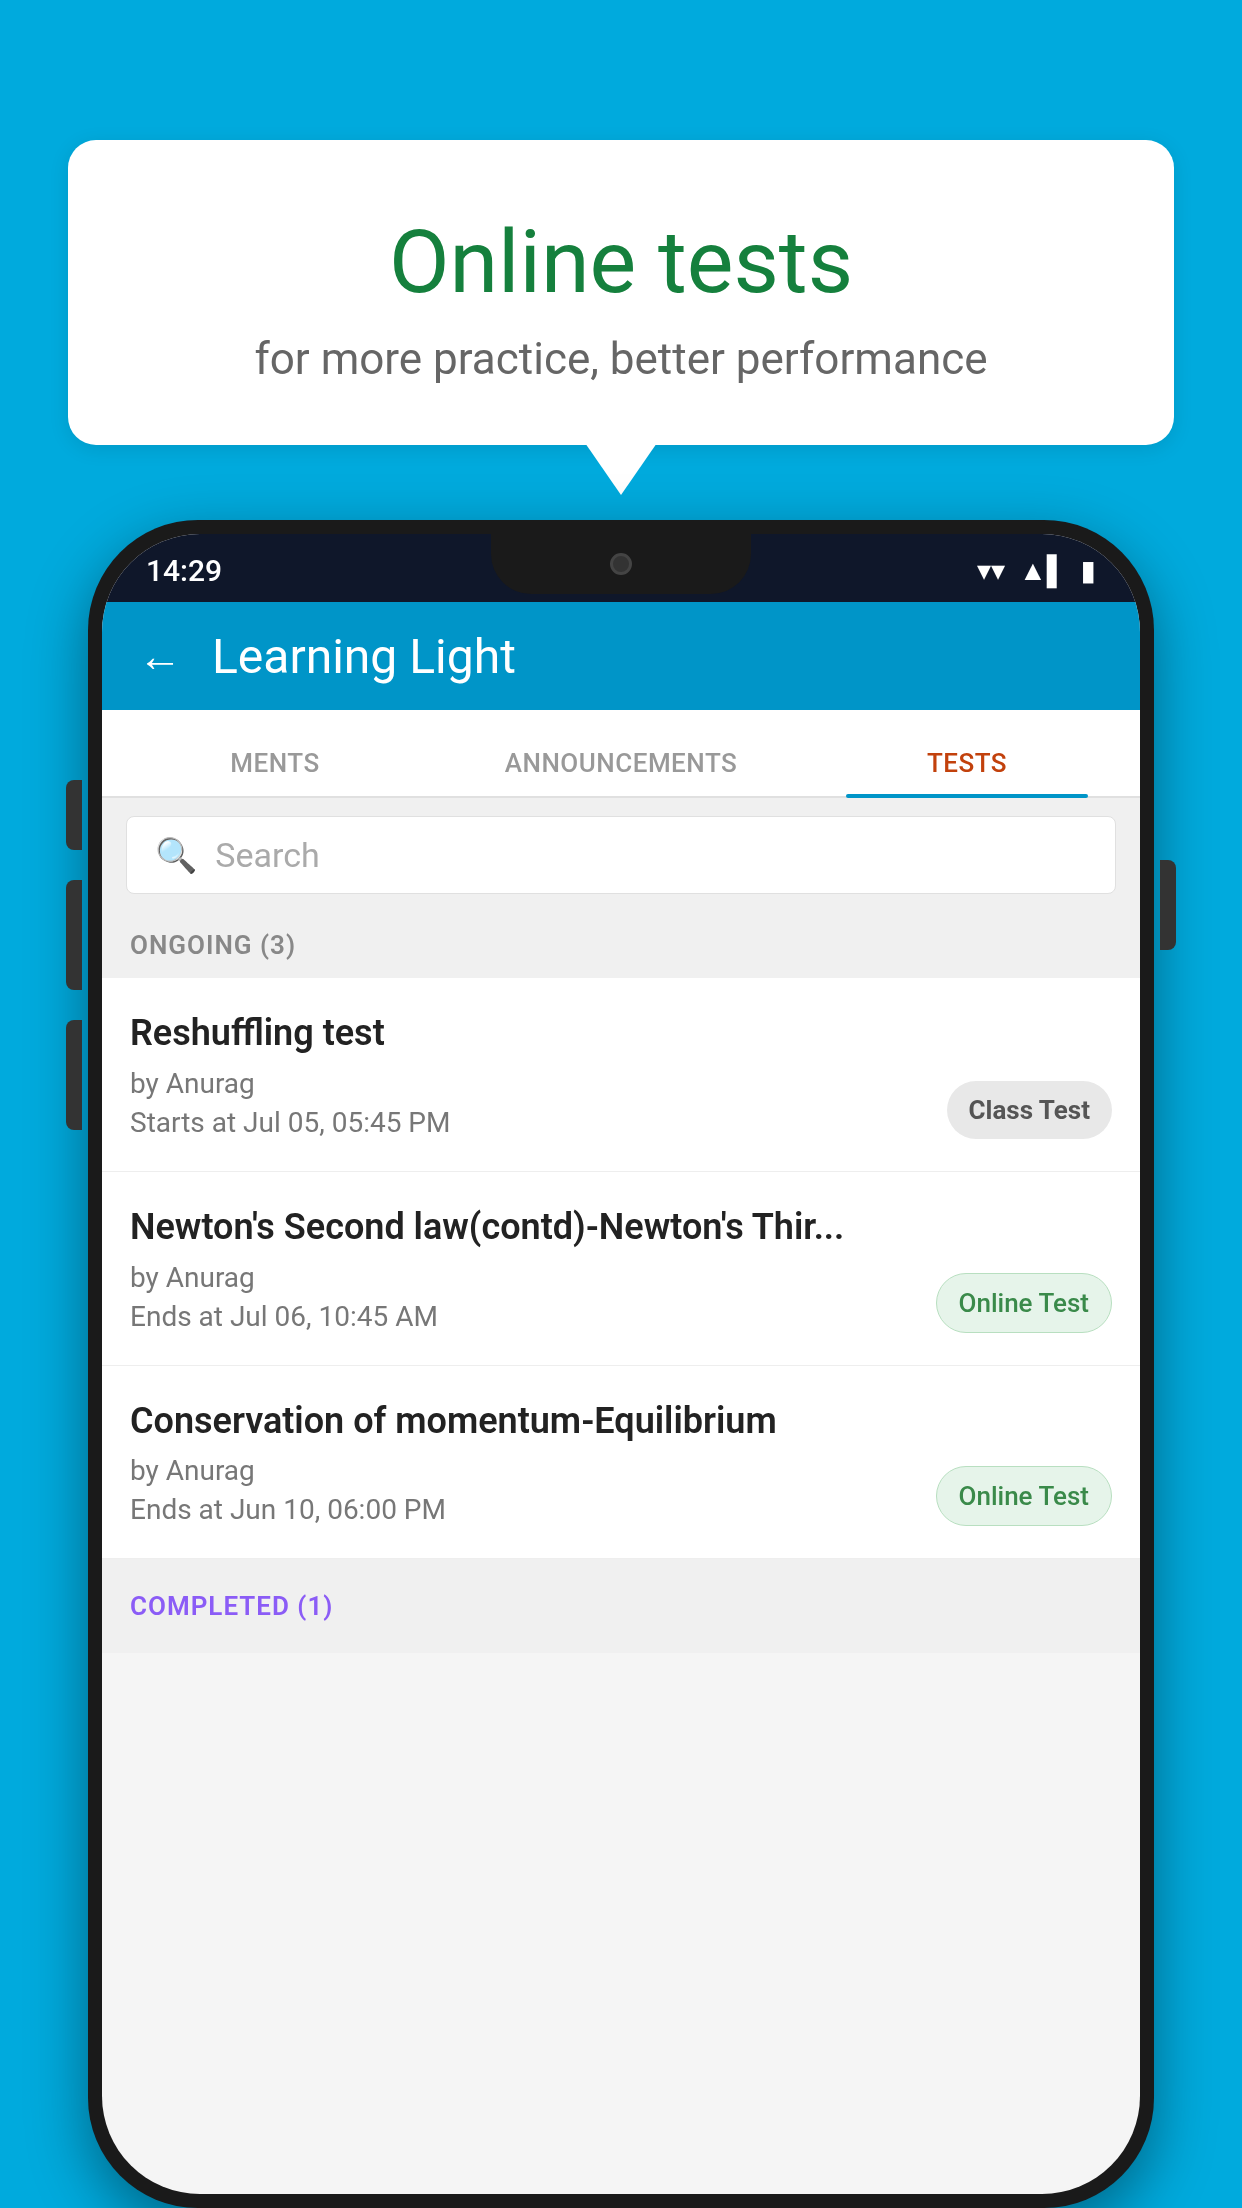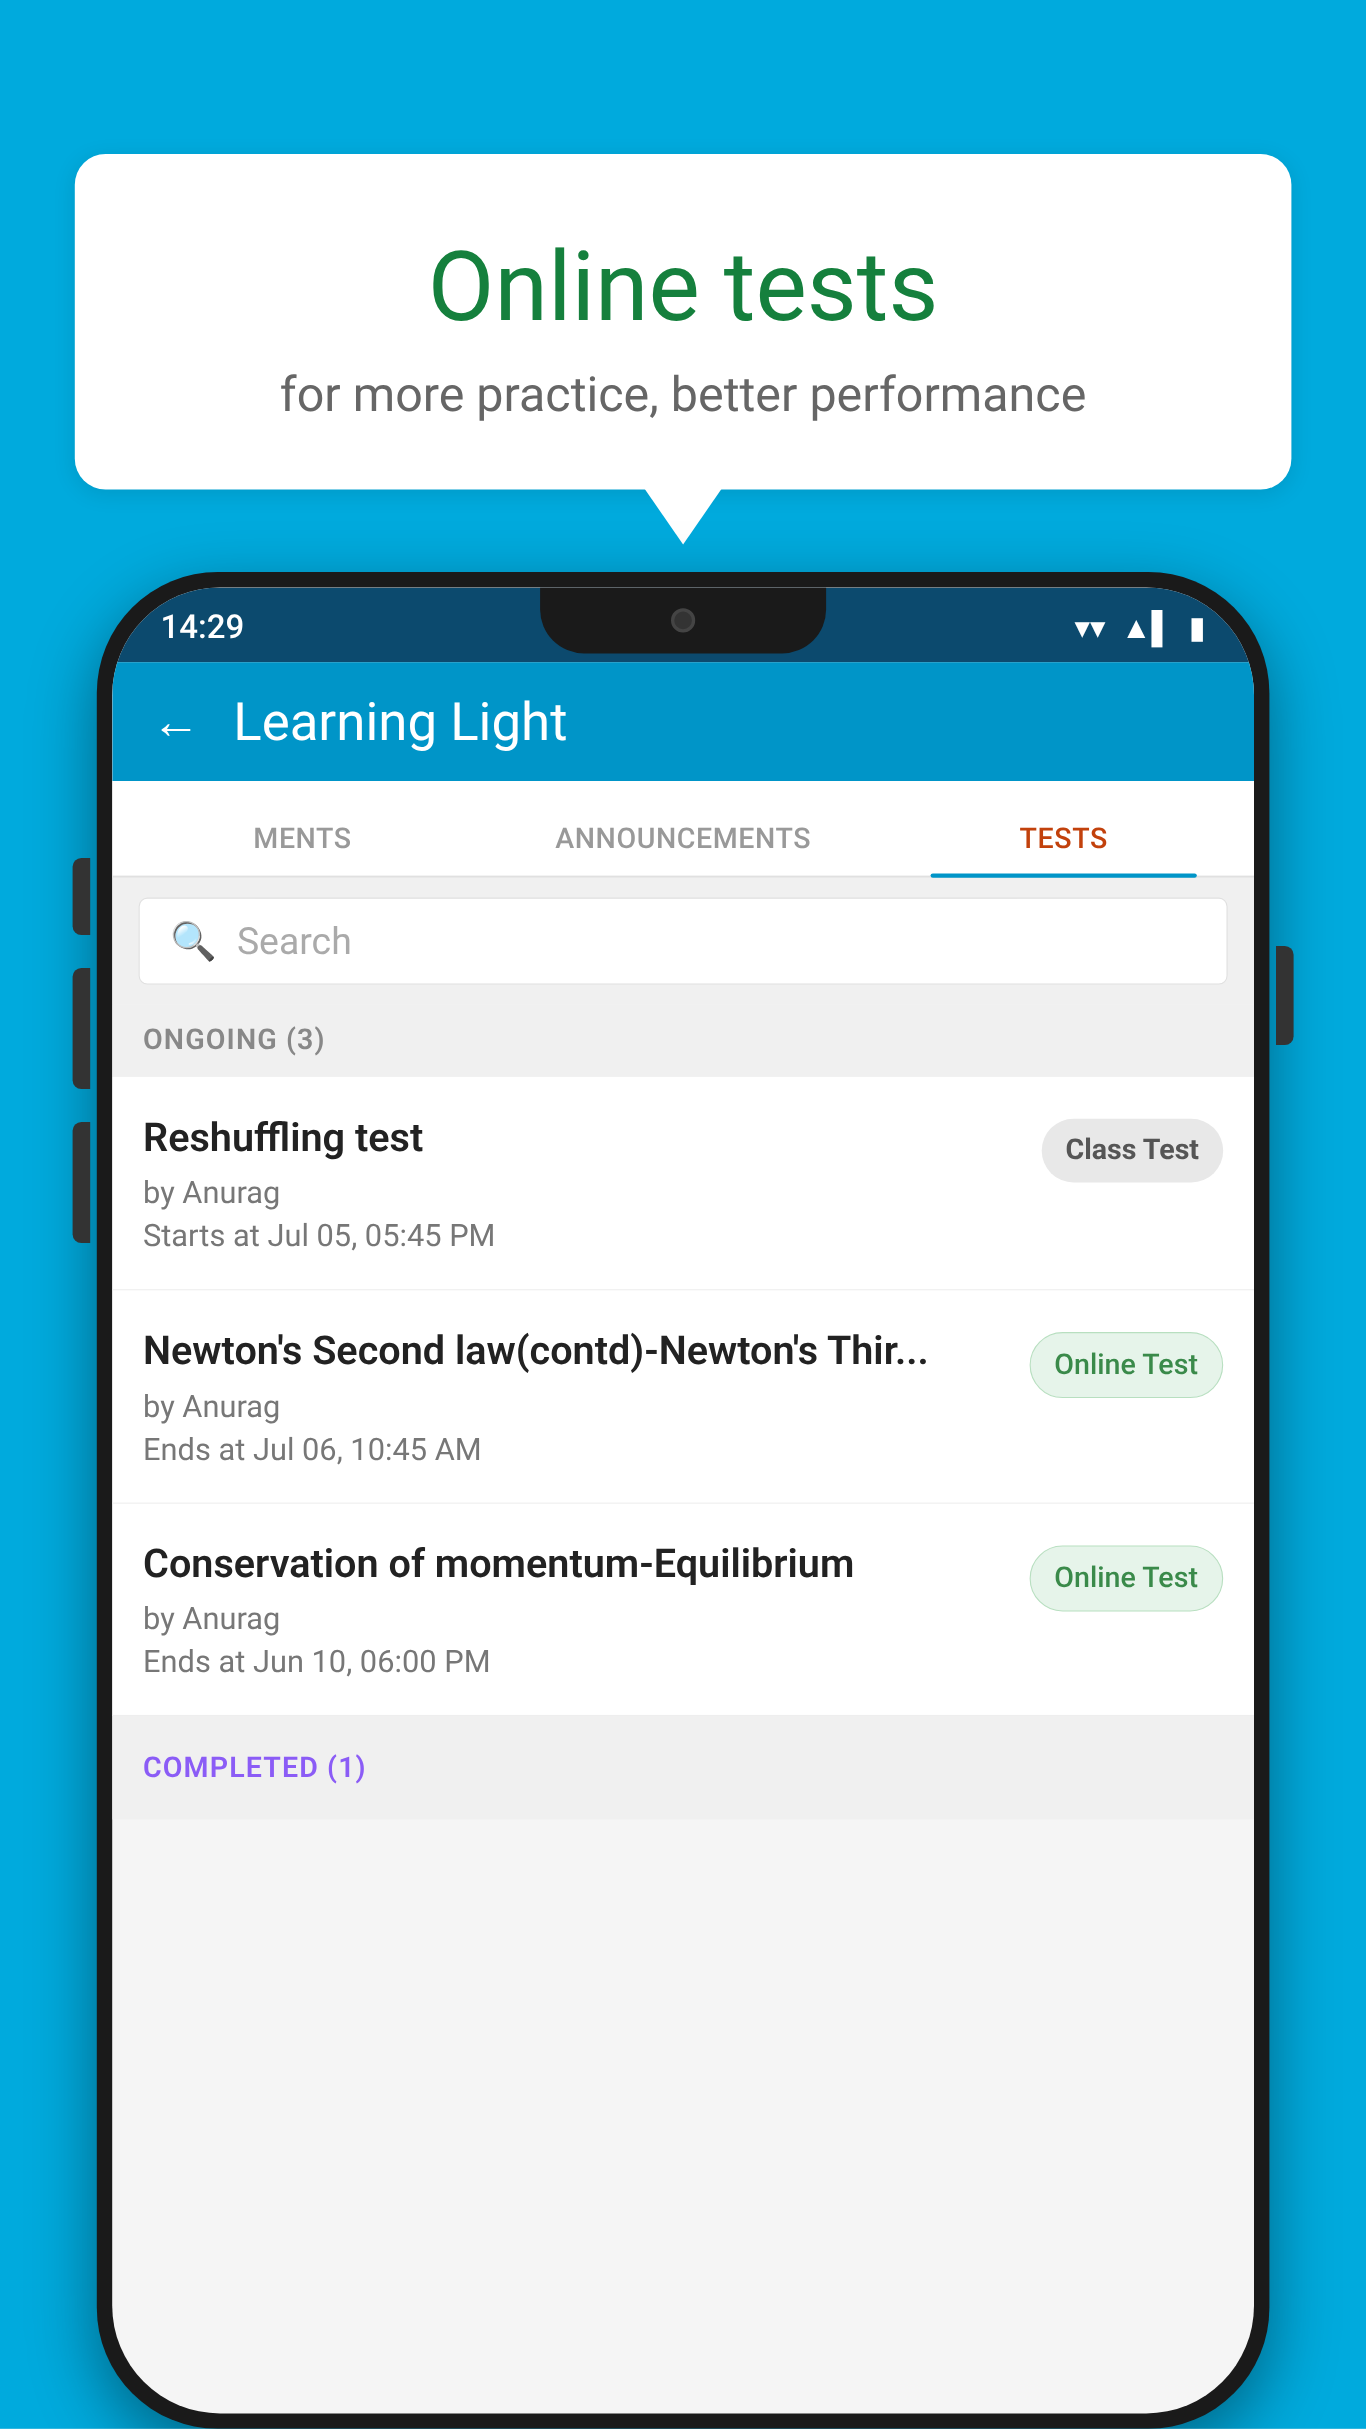--- a/index.html
+++ b/index.html
@@ -96,21 +96,21 @@
     .phone-camera {
       width: 22px;
       height: 22px;
       background: #333;
       border-radius: 50%;
       border: 3px solid #444;
     }
 
     
     .status-bar {
-      background: #0c4a6e;
+      background: #0f172a;
       height: 68px;
       display: flex;
       align-items: center;
       justify-content: space-between;
       padding: 0 44px;
       padding-top: 4px;
     }
 
     .status-time {
       color: white;
@@ -226,21 +226,21 @@
     
     .tests-list {
       background: white;
     }
 
     .test-item {
       padding: 32px 28px;
       border-bottom: 1px solid #eee;
       display: flex;
       justify-content: space-between;
-      align-items: flex-start;
+      align-items: flex-end;
       gap: 20px;
     }
 
     .test-info {
       flex: 1;
     }
 
     .test-name {
       font-size: 36px;
       font-weight: 600;

